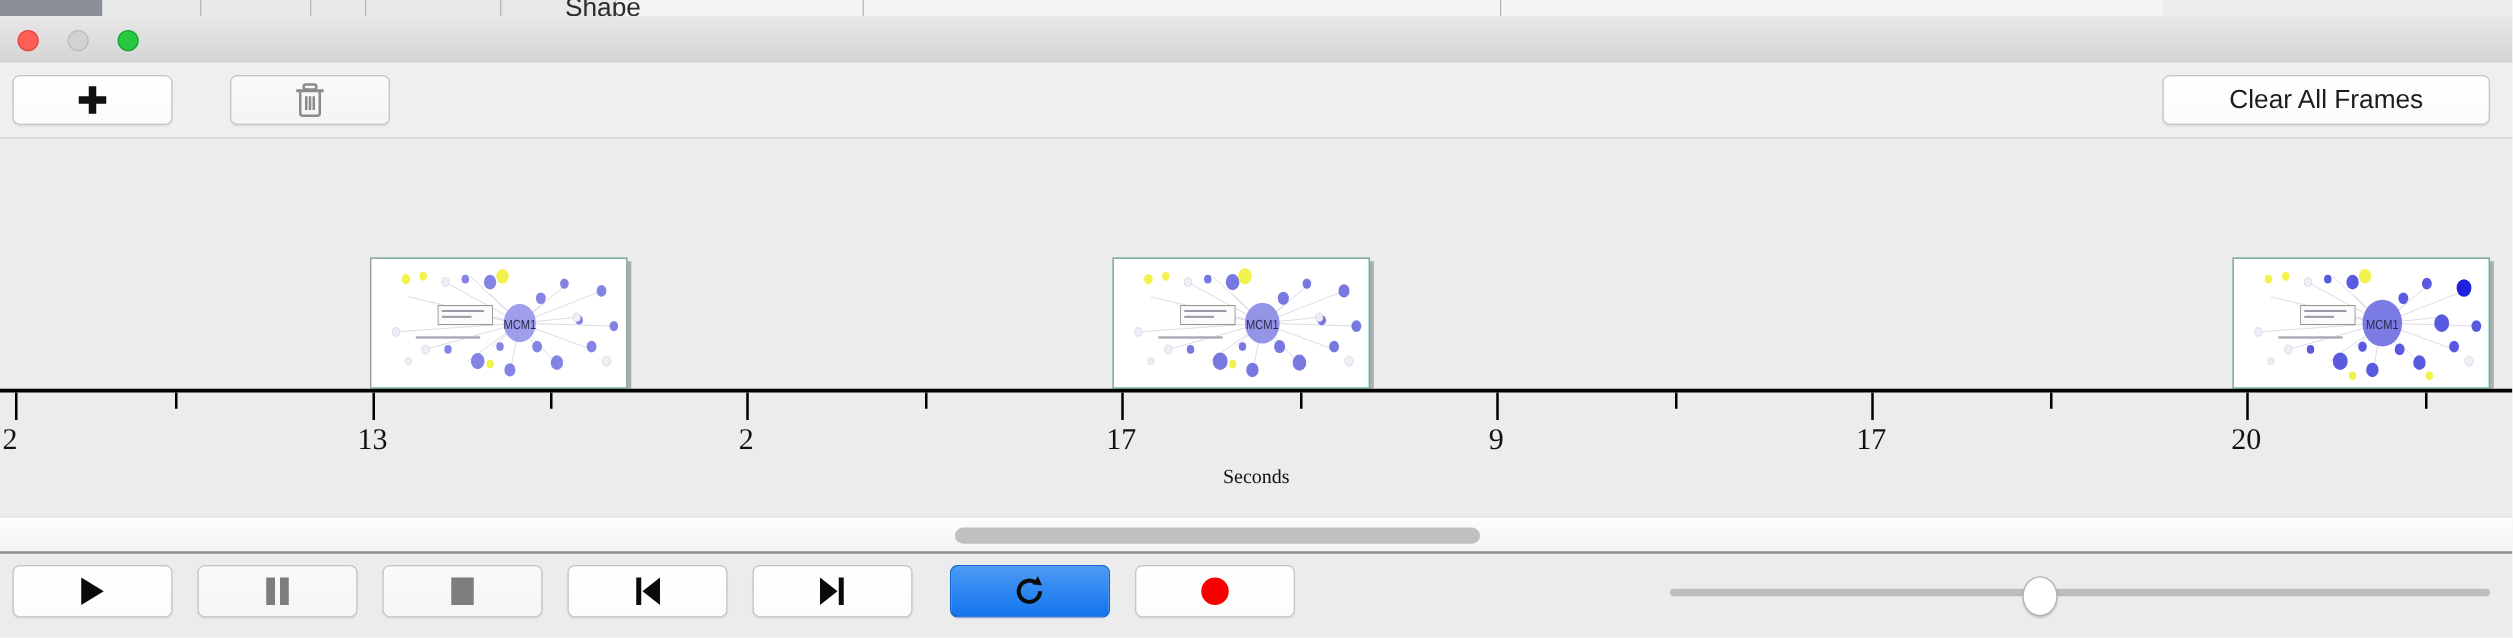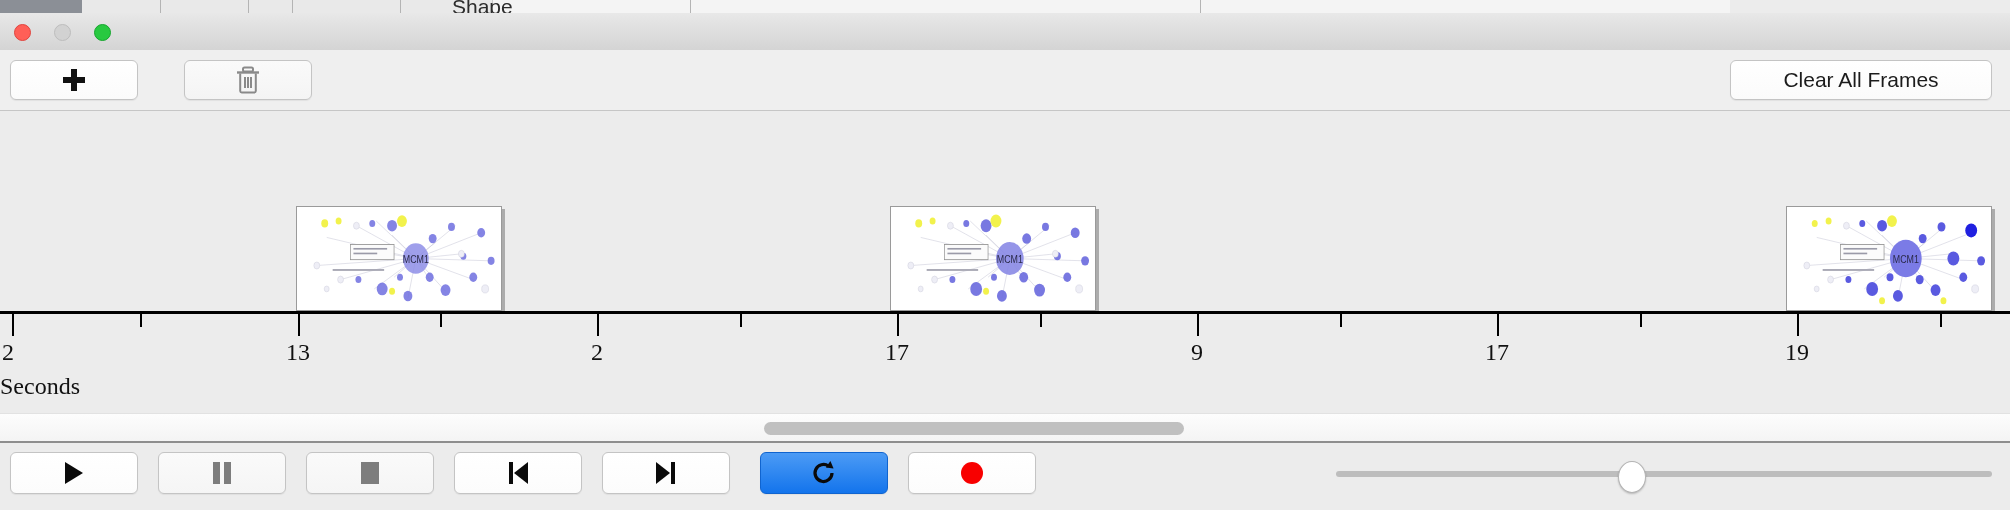--- a/index.html
+++ b/index.html
@@ -194,22 +194,22 @@
     font-size: 24px;
     color: #111;
     font-family: "Liberation Serif", serif;
     transform: translateX(-50%);
     white-space: nowrap;
   }
   .axis-title {
     position: absolute;
     left: 0; right: 0;
     top: 62px;
-    text-align: left;
-    font-size: 24px;
+    text-align: center;
+    font-size: 16px;
     color: #111;
     font-family: "Liberation Serif", serif;
   }
 
   
   .scroll-area {
     position: absolute;
     left: 0; top: 413px;
     width: 2010px;
     height: 30px;
@@ -524,21 +524,21 @@
         <div class="tick minor" style="left: 1640px;"></div>
         <div class="tick minor" style="left: 1940px;"></div>
       </div>
     <div id="tick-labels">
         <div class="tick-label" style="left: 8px;">2</div>
         <div class="tick-label" style="left: 298px;">13</div>
         <div class="tick-label" style="left: 597px;">2</div>
         <div class="tick-label" style="left: 897px;">17</div>
         <div class="tick-label" style="left: 1197px;">9</div>
         <div class="tick-label" style="left: 1497px;">17</div>
-        <div class="tick-label" style="left: 1797px;">19</div>
+        <div class="tick-label" style="left: 1797px;">20</div>
       </div>
     <div class="axis-title">Seconds</div>
   </div>
 
   <div class="scroll-area">
     <div class="scroll-thumb" style="left: 764px; width: 420px;"></div>
   </div>
 
   <div class="playbar">
 

